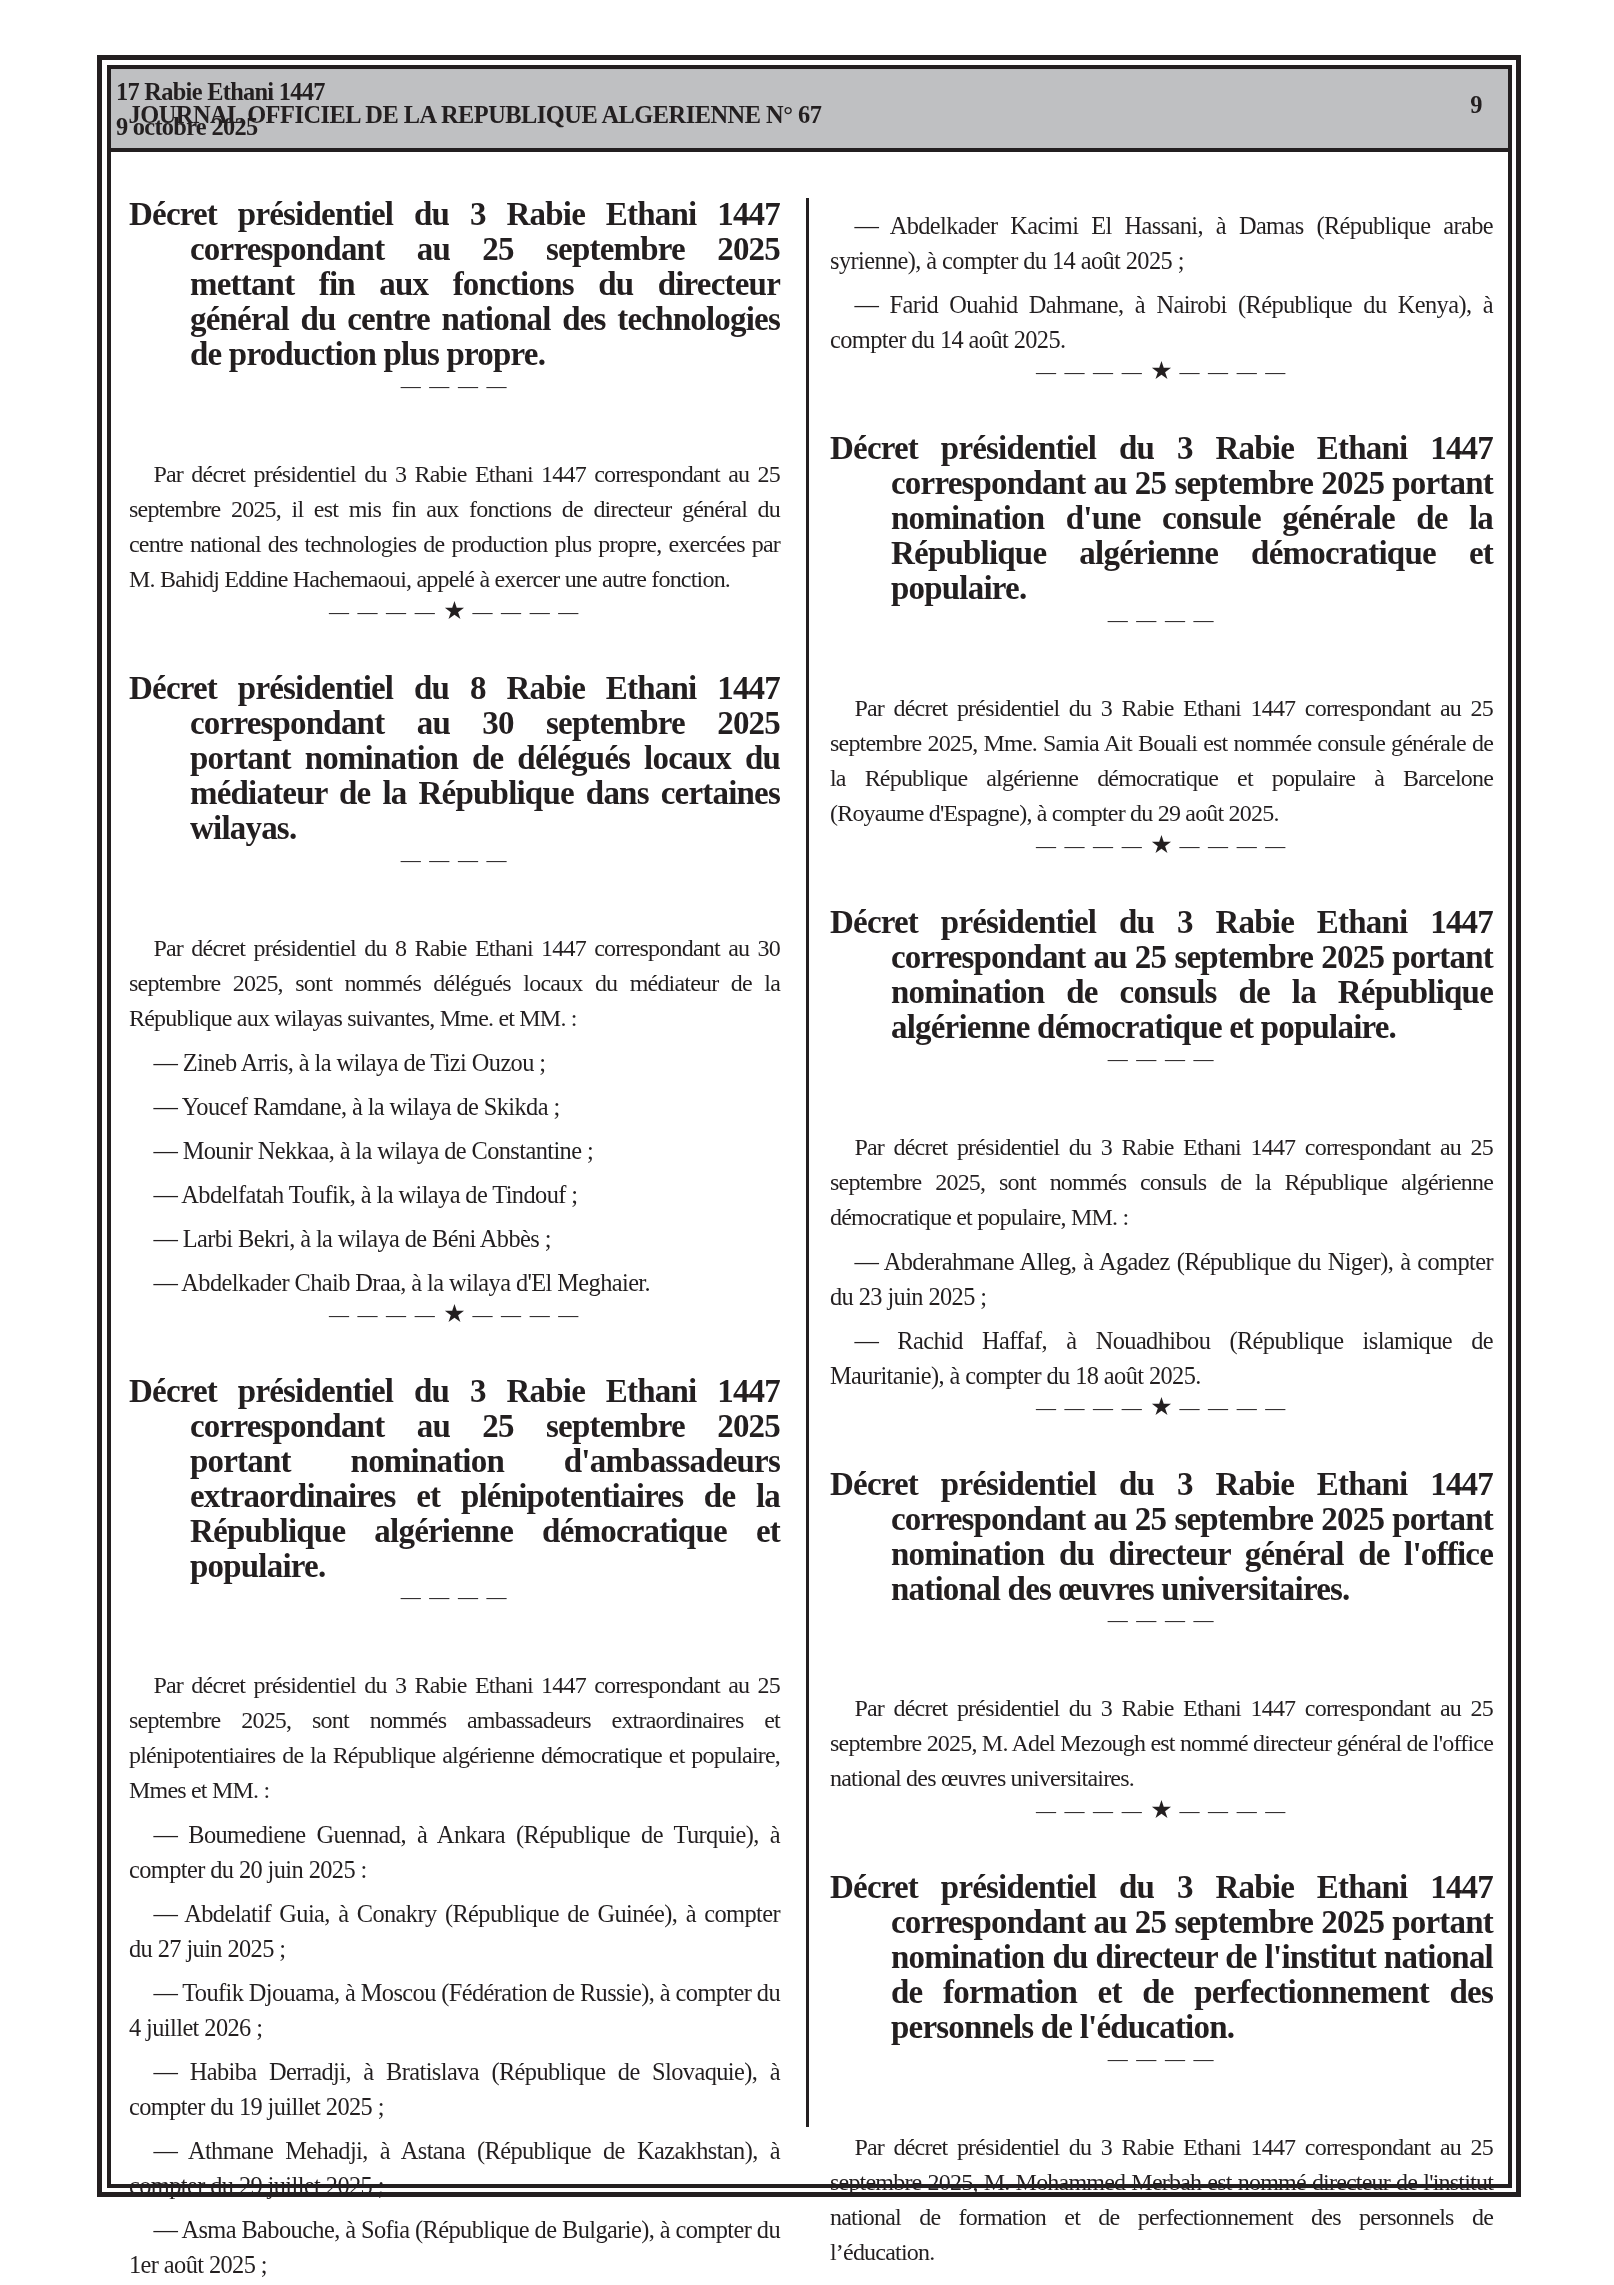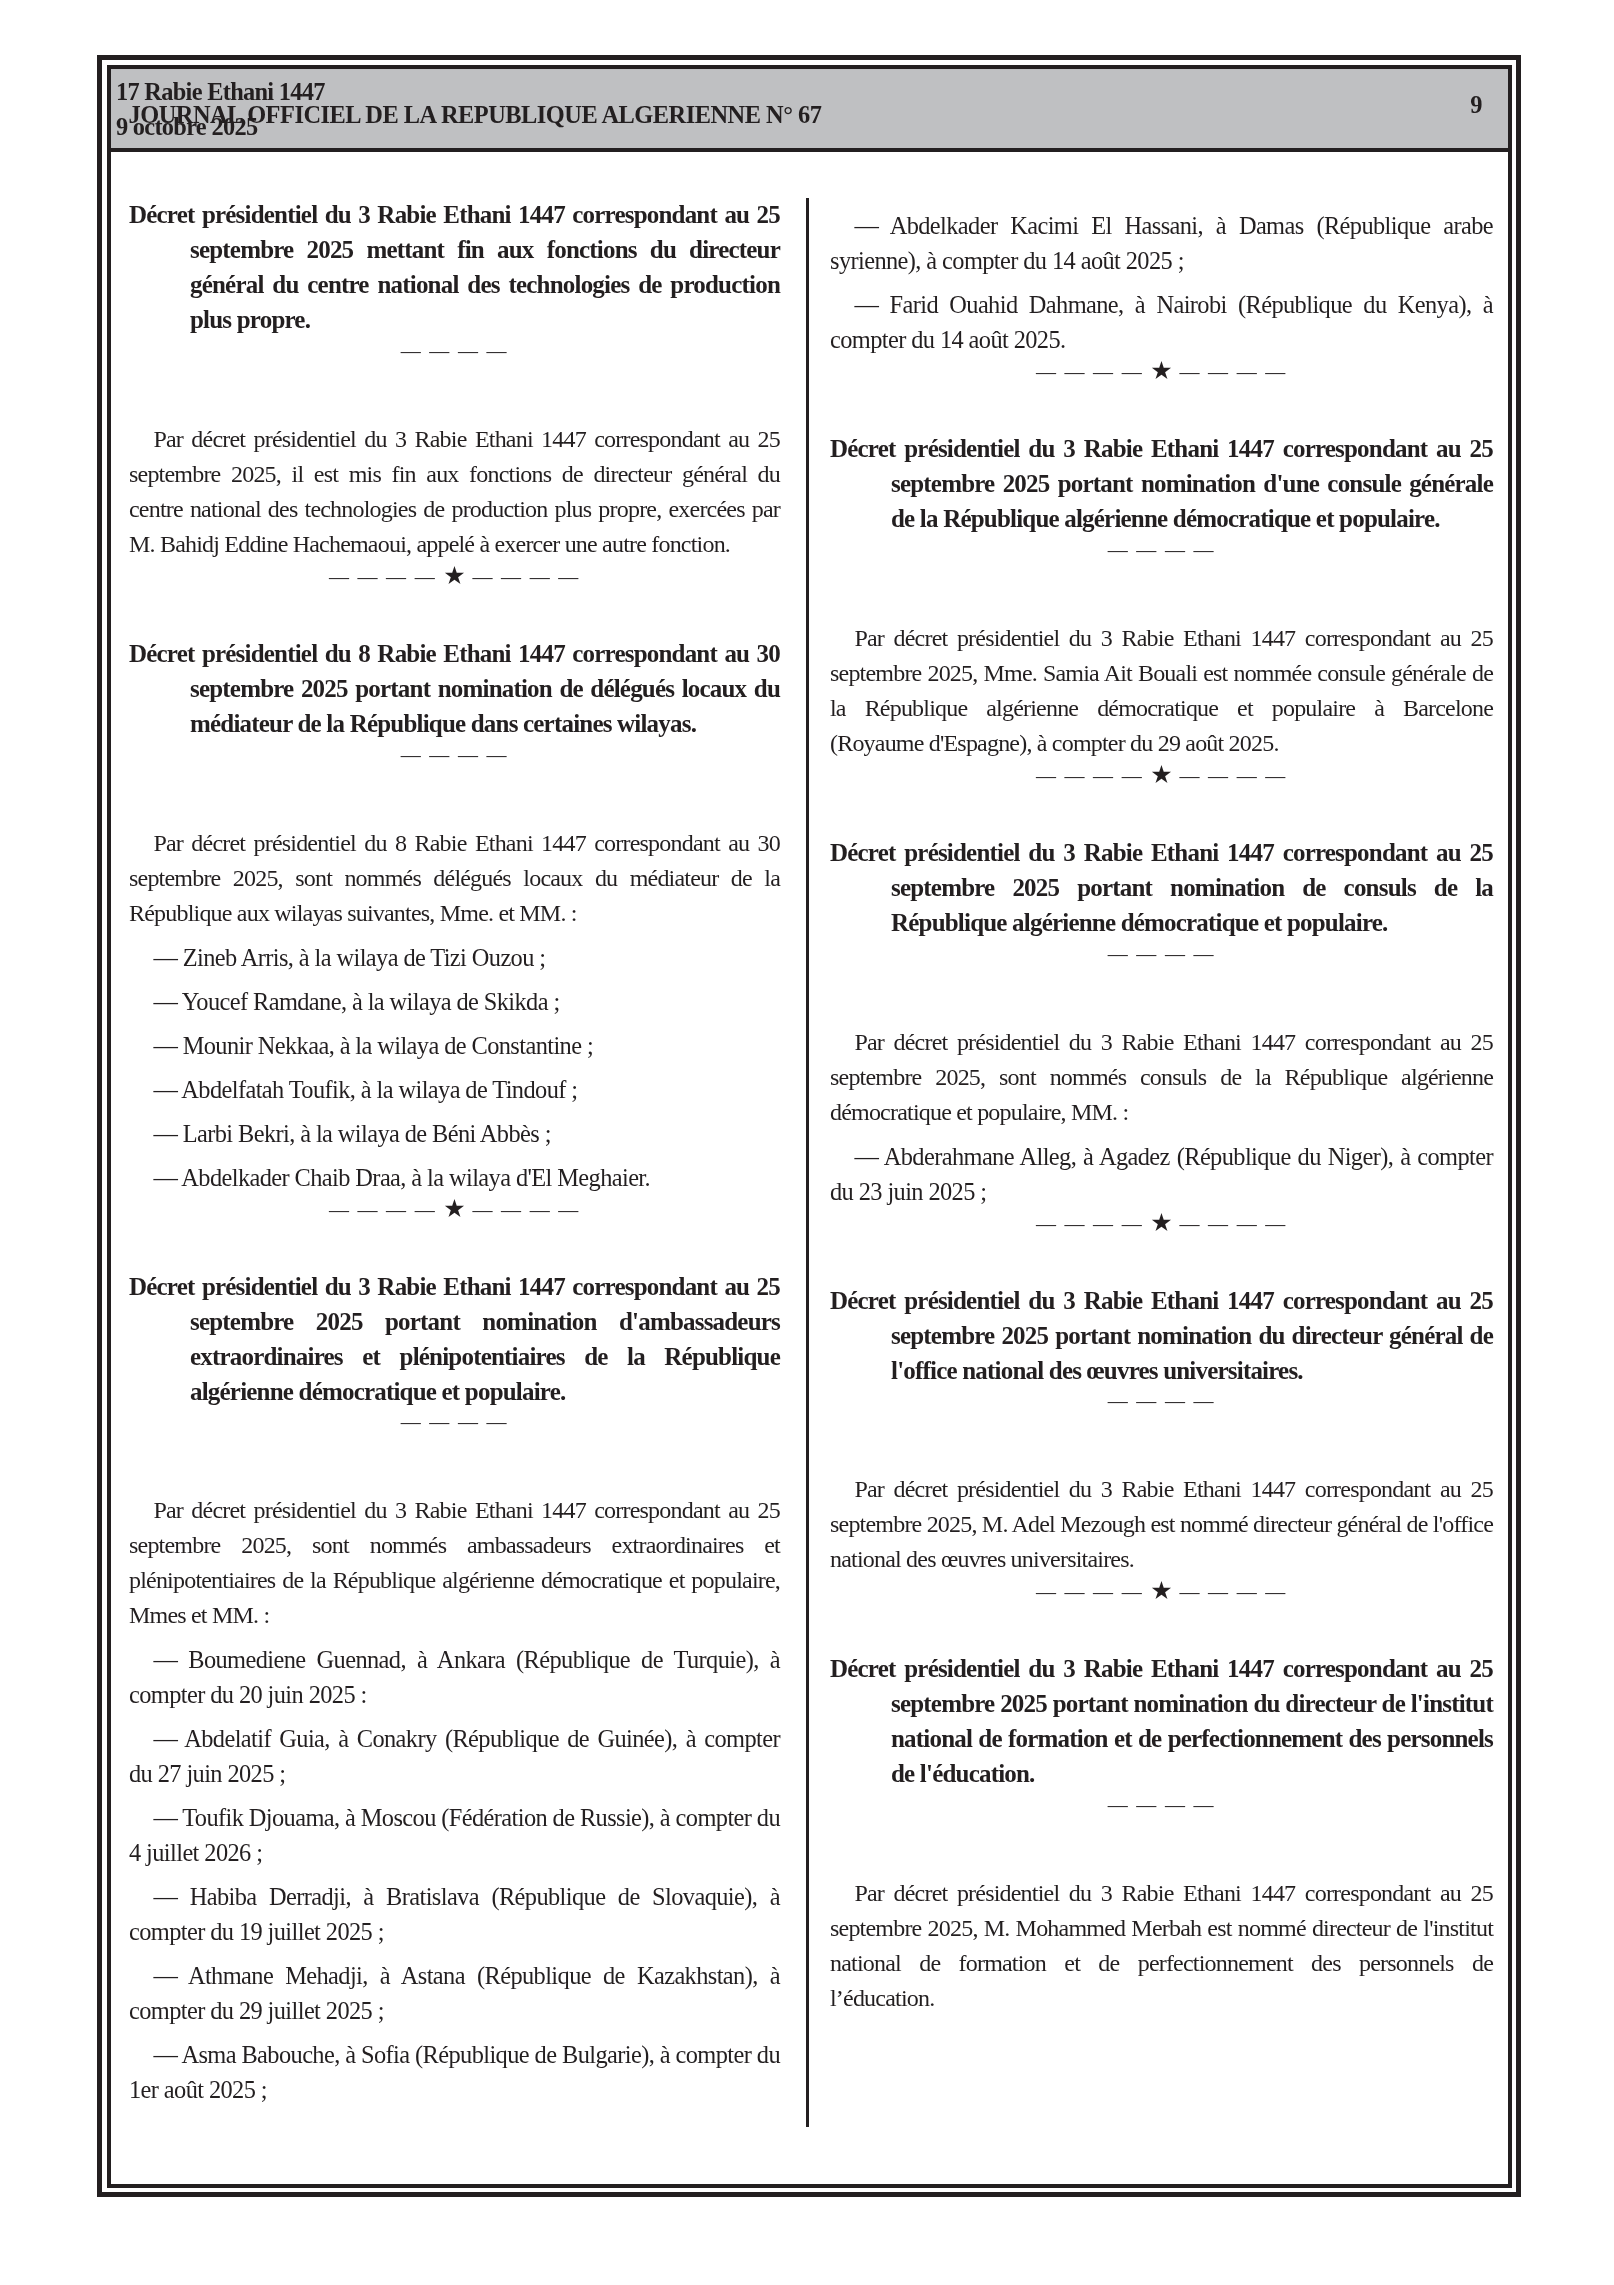--- a/index.html
+++ b/index.html
@@ -15,21 +15,21 @@
                    line-height:35px; letter-spacing:-0.7px; }
   .header .title { position:absolute; left:0; right:0; top:32px; text-align:left;
                    font-weight:bold; font-size:24.4px; letter-spacing:-0.5px; padding-left:18px; }
   .header .pageno { position:absolute; right:25px; top:22.6px; font-weight:bold; font-size:24.4px; }
 
   .col { position:absolute; top:197px; box-sizing:border-box; }
   .col-left { left:129px; width:651px; }
   .col-right { left:830px; width:663px; }
   .divider { position:absolute; left:806px; top:198px; width:2.7px; height:1929px; background:#231f20; }
 
-  .heading { font-weight:bold; font-size:25px; line-height:35px; letter-spacing:-0.8px;
+  .heading { font-weight:bold; font-size:33px; line-height:35px; letter-spacing:-0.8px;
              text-align:justify; text-align-last:left; margin:0;
              padding-left:61px; text-indent:-61px; }
   .para { font-size:24px; line-height:35px; letter-spacing:-0.8px; text-align:justify;
           margin:0; text-indent:24.4px; }
   .item { font-size:24.4px; line-height:35px; letter-spacing:-0.6px; text-align:justify;
           margin:9px 0 0 0; text-indent:24.4px; }
   .sep-short { text-align:center; font-size:20px; line-height:25px; letter-spacing:1.8px; margin:1.8px 0 0 0; }
   .sep-star { text-align:center; font-size:20px; line-height:27px; letter-spacing:1.8px; margin:0; }
   .sep-star .star { font-size:25px; letter-spacing:0; }
   .gap-after-short { height:58px; }
@@ -108,20 +108,21 @@
     <p class="sep-star"><span>— — — — </span><span class="star">★</span><span> — — — —</span></p>
     <div class="gap-after-star"></div>
   </section>
 
   <section>
     <p class="heading">Décret présidentiel du 3 Rabie Ethani 1447 correspondant au 25 septembre 2025 portant nomination de consuls de la République algérienne démocratique et populaire.</p>
     <p class="sep-short">— — — —</p>
     <div class="gap-after-short"></div>
     <p class="para">Par décret présidentiel du 3 Rabie Ethani 1447 correspondant au 25 septembre 2025, sont nommés consuls de la République algérienne démocratique et populaire, MM. :</p>
     <p class="item">— Abderahmane Alleg, à Agadez (République du Niger), à compter du 23 juin 2025 ;</p>
+    <p class="item">— Rachid Haffaf, à Nouadhibou (République islamique de Mauritanie), à compter du 18 août 2025.</p>
     <p class="sep-star"><span>— — — — </span><span class="star">★</span><span> — — — —</span></p>
     <div class="gap-after-star"></div>
   </section>
 
   <section>
     <p class="heading">Décret présidentiel du 3 Rabie Ethani 1447 correspondant au 25 septembre 2025 portant nomination du directeur général de l'office national des œuvres universitaires.</p>
     <p class="sep-short">— — — —</p>
     <div class="gap-after-short"></div>
     <p class="para">Par décret présidentiel du 3 Rabie Ethani 1447 correspondant au 25 septembre 2025, M. Adel Mezough est nommé directeur général de l'office national des œuvres universitaires.</p>
     <p class="sep-star"><span>— — — — </span><span class="star">★</span><span> — — — —</span></p>

